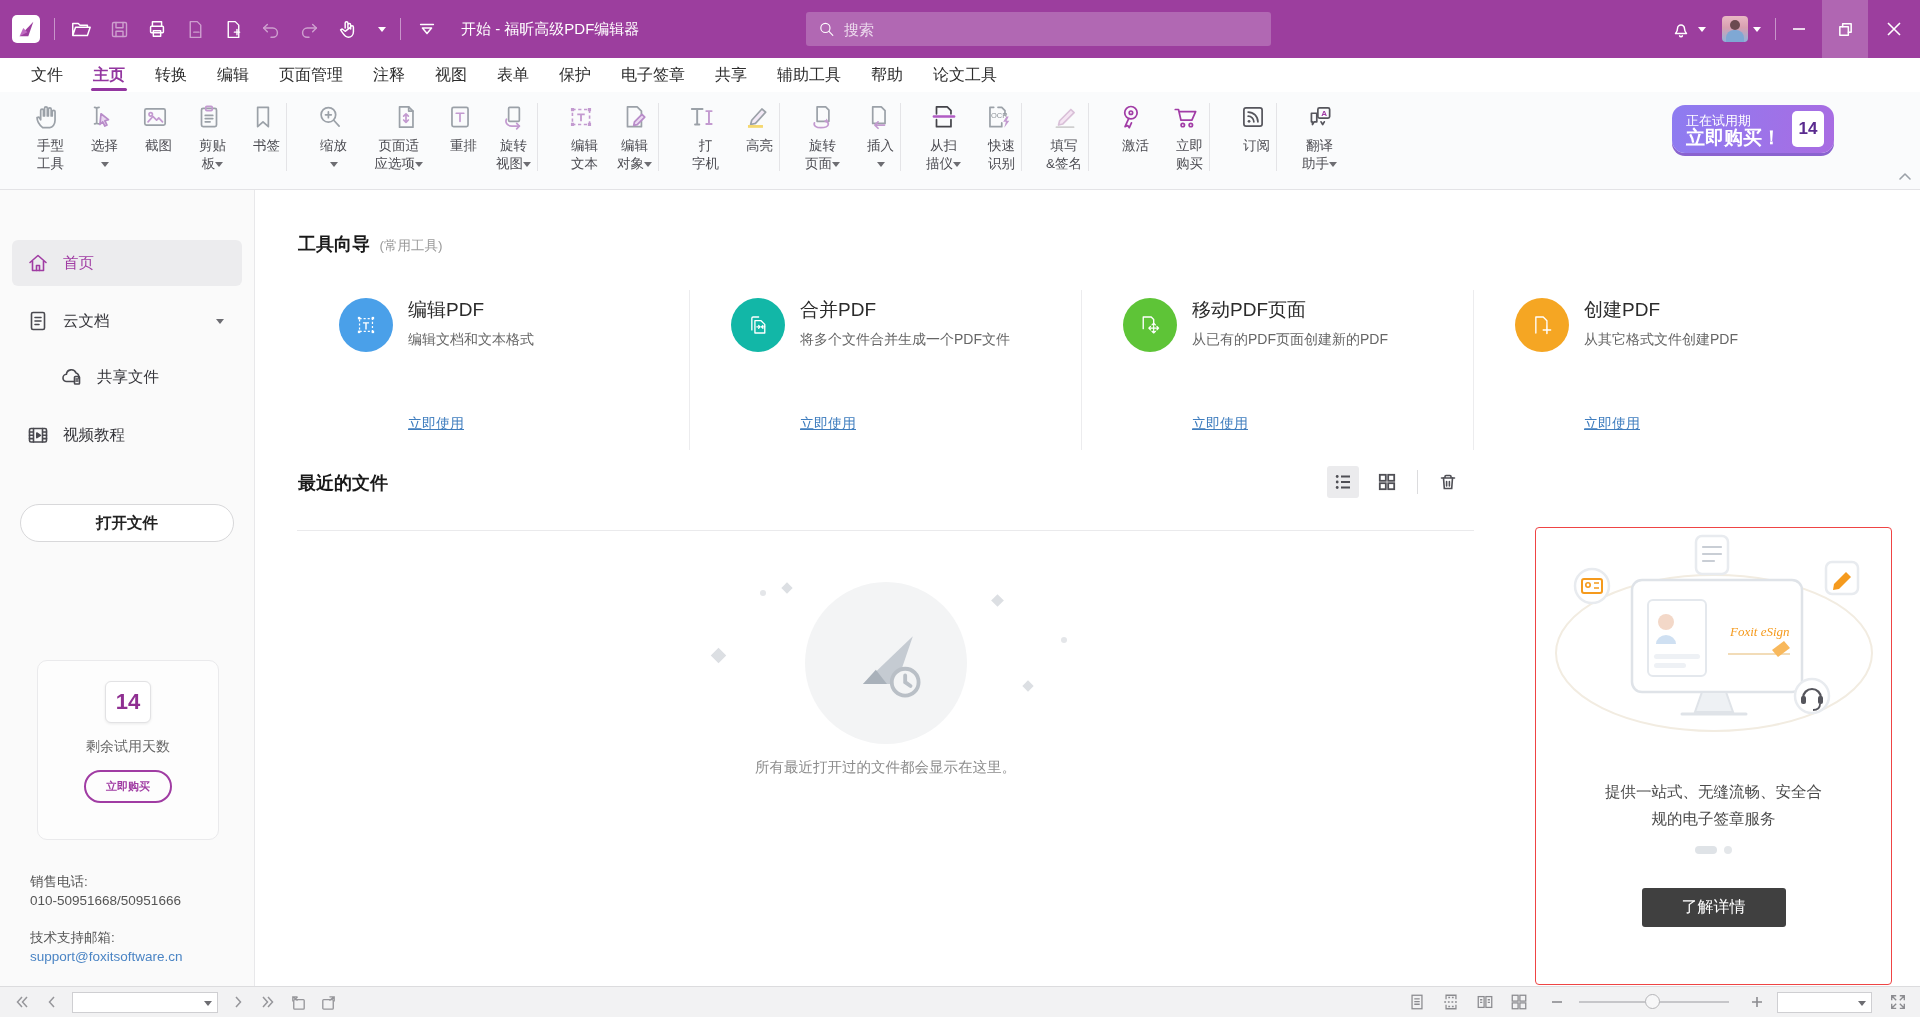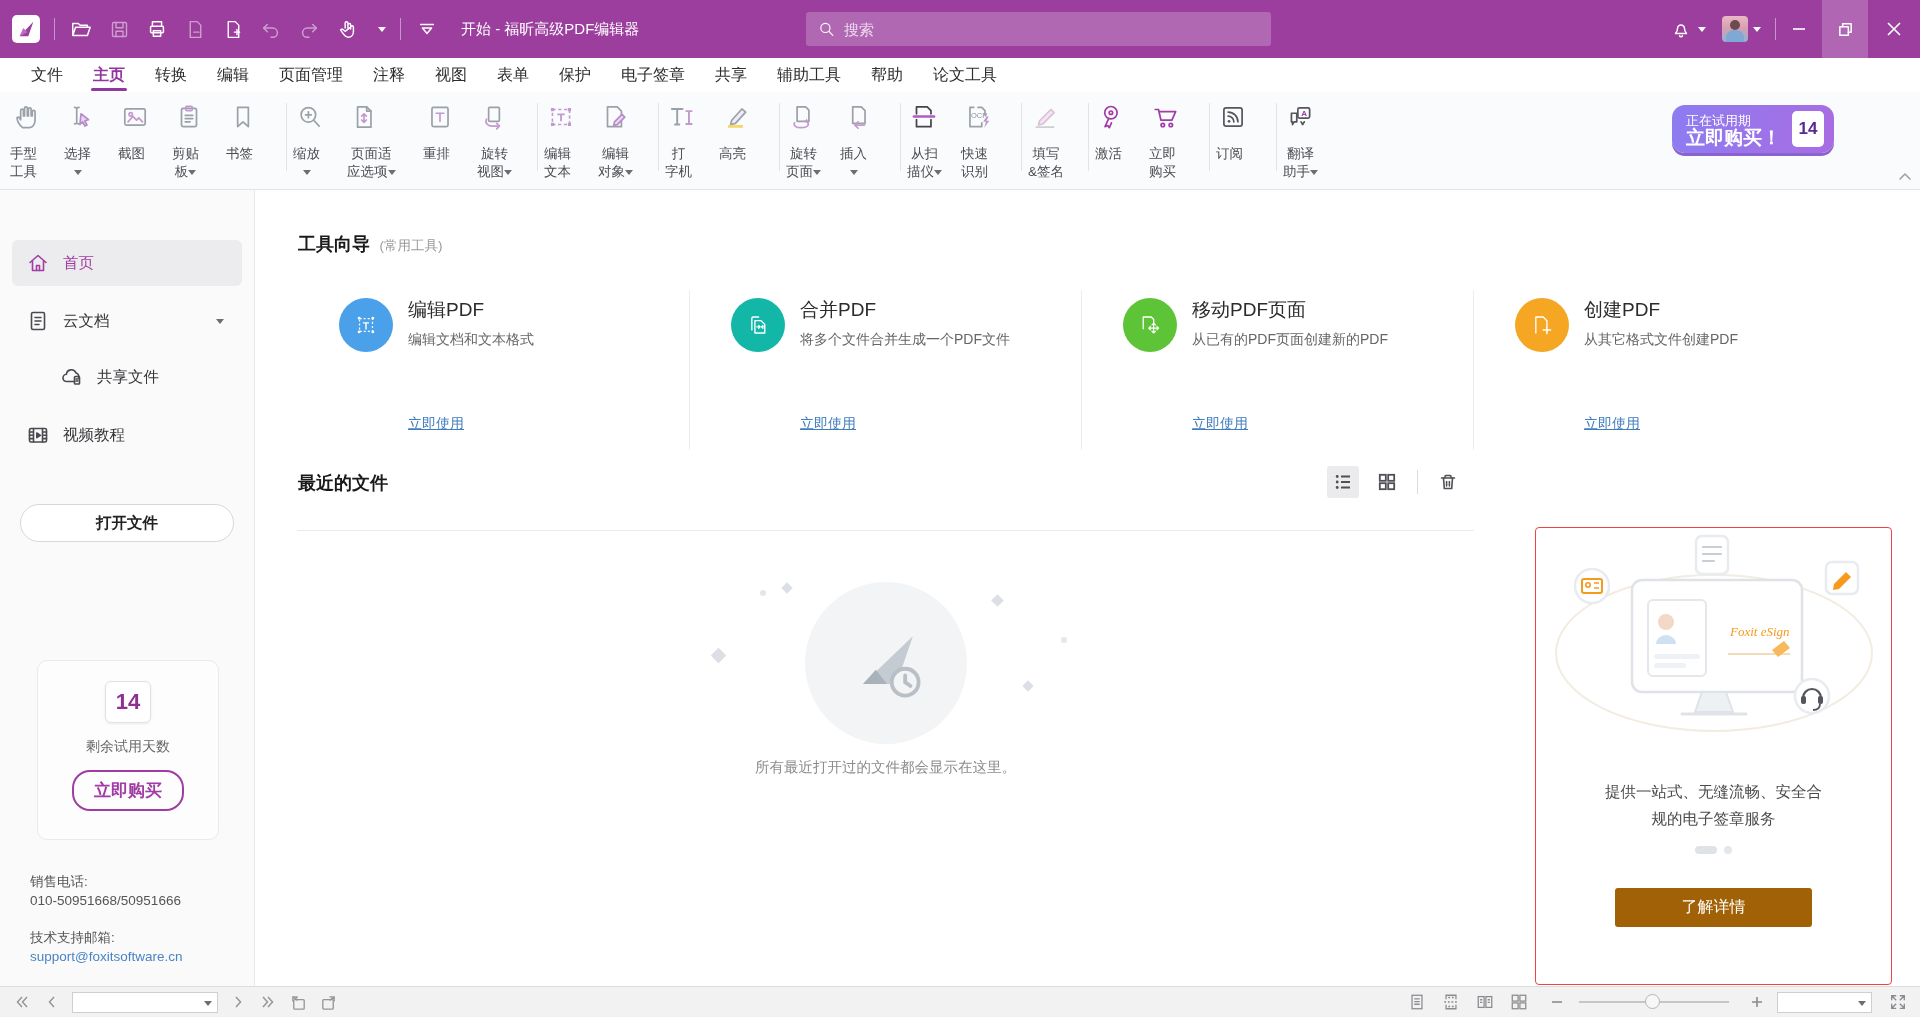--- a/index.html
+++ b/index.html
@@ -27,21 +27,21 @@
   .winbtn.close { width:52px; }
 
   
   .menubar { height:34px; background:#fff; display:flex; align-items:stretch; padding-left:16px; }
   .mitem { position:relative; display:flex; align-items:center; padding:0 15px; font-size:16px; color:#2d2d2d; cursor:default; }
   .mitem.active { color:#9336a0; font-weight:700; }
   .mitem.active:after { content:""; position:absolute; left:13px; right:13px; bottom:1px; height:3px; background:#9336a0; border-radius:2px; }
 
   
   .ribbon { position:relative; height:98px; background:#fafbfc; border-bottom:1px solid #e3e3e6; display:flex; align-items:flex-start; padding:8px 0 0 10px; }
-  .tbtn { width:54px; display:flex; flex-direction:column; align-items:flex-start; cursor:default;gap:8px; }
+  .tbtn { width:54px; display:flex; flex-direction:column; align-items:flex-end; cursor:default; }
   .tbtn.wide { width:76px; }
   .tbtn .ib { width:34px; height:34px; display:flex; align-items:center; justify-content:center; margin-bottom:3px; }
   .tlbl { text-align:center; font-size:13.5px; line-height:18px; color:#4c4c52; }
   .vs { width:1px; height:68px; background:#e4e4e7; margin:3px 6px 0; }
   svg.ic { fill:none; stroke:#9ba1a8; stroke-width:1.6; stroke-linecap:round; stroke-linejoin:round; }
   .trial-badge { position:absolute; right:86px; top:13px; width:162px; height:48px; border-radius:13px; background:linear-gradient(100deg,#8d7cf1 0%,#a96ce2 100%); box-shadow:0 3px 0 #8a63cf; color:#fff; display:flex; align-items:center; padding:0 10px 0 14px; cursor:default; }
   .trial-badge .txt { line-height:17px; }
   .trial-badge .t1 { font-size:13px; }
   .trial-badge .t2 { font-size:19px; font-weight:700; }
   .trial-badge .days { margin-left:auto; width:32px; height:36px; background:#fff; border-radius:5px; color:#5a2b8f; font-weight:700; font-size:17px; display:flex; align-items:center; justify-content:center; }
@@ -54,21 +54,21 @@
 
   
   .snav { position:absolute; left:12px; right:12px; height:46px; display:flex; align-items:center; font-size:15.5px; color:#35353a; border-radius:6px; cursor:default; }
   .snav .si { width:24px; height:24px; margin:0 13px 0 14px; display:flex; align-items:center; justify-content:center; }
   .snav.active { background:#ececee; color:#a03ca3; }
   .snav .caret-r { margin-left:auto; margin-right:18px; }
   .openfile { position:absolute; left:20px; top:314px; width:214px; height:38px; background:#fff; border:1px solid #d8d8da; border-radius:19px; display:flex; align-items:center; justify-content:center; font-size:15.5px; font-weight:700; color:#222; cursor:default; }
   .trialcard { position:absolute; left:37px; top:470px; width:182px; height:180px; background:#fdfdfd; border:1px solid #eaeaec; border-radius:10px; display:flex; flex-direction:column; align-items:center; padding-top:20px; }
   .trialcard .daysq { width:46px; height:42px; background:#fff; border:1px solid #e2e2e4; border-radius:6px; box-shadow:0 1px 3px rgba(0,0,0,.08); display:flex; align-items:center; justify-content:center; font-size:22px; font-weight:700; color:#8f2f91; }
   .trialcard .cap { margin-top:15px; font-size:14px; color:#666; }
-  .trialcard .buy { margin-top:14px; padding:7px 20px; border:2px solid #a03ca3; border-radius:18px; color:#a03ca3; font-weight:700; font-size:17px; cursor:default; }
+  .trialcard .buy { margin-top:14px; padding:7px 20px; border:2px solid #a03ca3; border-radius:18px; color:#a03ca3; font-weight:700; font-size:11px; cursor:default; }
   .contact { position:absolute; left:30px; top:682px; font-size:13.5px; color:#555; line-height:19px; }
   .contact .email { color:#4a84c4; margin-top:0; }
   .contact .blk2 { margin-top:18px; }
 
   
   .wizhead { position:absolute; left:43px; top:42px; }
   .wizhead .wt { font-size:18px; font-weight:700; color:#1a1a1a; }
   .wizhead .ws { font-size:13.5px; color:#9b9b9b; margin-left:5px; }
   .cards { position:absolute; left:43px; right:55px; top:100px; height:160px; display:flex; }
   .card { flex:1; position:relative; }
@@ -94,21 +94,21 @@
   .dotp { position:absolute; background:#e4e6e9; border-radius:50%; }
   .etitle { margin-top:26px; font-size:21px; color:#4a4a4a; }
   .esub { margin-top:14px; font-size:14.5px; color:#8c8c8c; }
 
   
   .promo { position:absolute; left:1280px; top:337px; width:357px; height:458px; background:#fff; border:1px solid #ef4444; border-radius:4px; text-align:center; }
   .promo .ptxt { margin-top:6px; font-size:15.5px; color:#4a4a4a; line-height:27px; }
   .pdots { margin-top:14px; display:flex; justify-content:center; align-items:center; gap:7px; }
   .pdots .pill { width:22px; height:8px; border-radius:4px; background:#dfe3e7; }
   .pdots .dot { width:8px; height:8px; border-radius:50%; background:#e4e7ea; }
-  .pbtn { margin:34px auto 0; width:197px; height:39px; background:#a16207; color:#fff; font-size:16px; border-radius:3px; display:flex; align-items:center; justify-content:center; cursor:default; }
+  .pbtn { margin:34px auto 0; width:144px; height:39px; background:#404040; color:#fff; font-size:16px; border-radius:3px; display:flex; align-items:center; justify-content:center; cursor:default; }
 
   
   .statusbar { position:absolute; left:0; right:0; bottom:0; height:31px; background:#f2f2f3; border-top:1px solid #dcdcde; display:flex; align-items:center; padding:0 12px; }
   .sb-ic { width:20px; height:20px; display:flex; align-items:center; justify-content:center; margin-right:10px; cursor:default; }
   .combo { position:relative; height:21px; background:#fff; border:1px solid #cfcfd2; display:flex; align-items:center; margin-right:10px; }
   .combo input { border:none; outline:none; height:100%; width:100%; font-size:12px; padding:0 18px 0 5px; background:transparent; font-family:inherit; }
   .combo .car { position:absolute; right:5px; top:8px; }
   .pagecombo { width:146px; }
   .zoomcombo { width:95px; margin:0 10px; }
   .sb-right { margin-left:auto; display:flex; align-items:center; }

